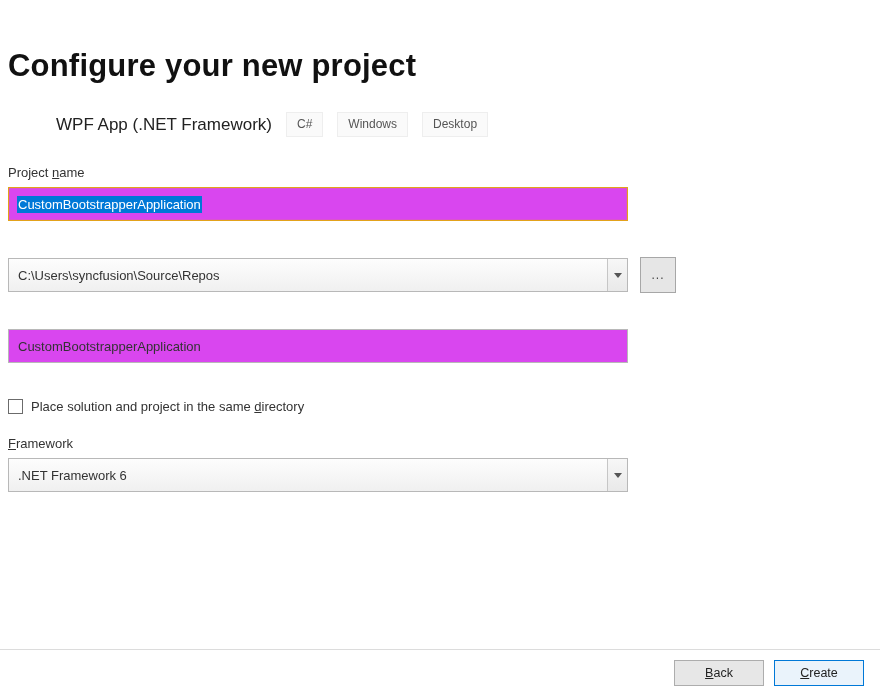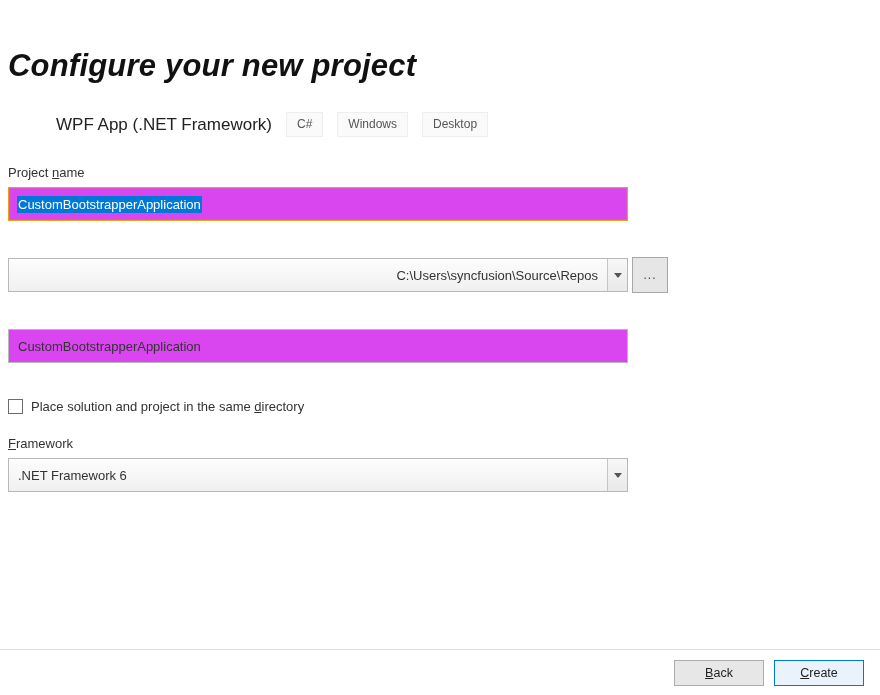--- a/index.html
+++ b/index.html
@@ -16,21 +16,20 @@
     position: relative;
     width: 880px; height: 695px;
     padding: 48px 8px 0 8px;
   }
   h1.title {
     margin: 0 0 28px 0;
     font-size: 31px;
     font-weight: 600;
     color: #111;
     letter-spacing: .2px;
-    font-style: italic;
   }
   .template-row {
     display: flex;
     align-items: center;
     gap: 14px;
     margin-bottom: 28px;
   }
   .template-name {
     font-size: 17px;
     font-weight: 400;
@@ -120,21 +119,21 @@
     display: flex; align-items: center; justify-content: center;
     border-left: 1px solid #c6c6c6;
     background: linear-gradient(#f7f7f7,#e9e9e9);
   }
   .caret-down {
     width: 0; height: 0;
     border-left: 4px solid transparent;
     border-right: 4px solid transparent;
     border-top: 5px solid #555;
   }
-  .location-row { display: flex; align-items: center; gap: 4px; text-align: right; }
+  .location-row { display: flex; align-items: center; gap: 12px; }
   .browse-btn {
     width: 36px; height: 36px;
     border: 1px solid #a7a7a7;
     background: #e6e6e6;
     display: flex; align-items: center; justify-content: center;
     color: #444;
     font-size: 12px;
     letter-spacing: 1px;
     cursor: pointer;
   }

